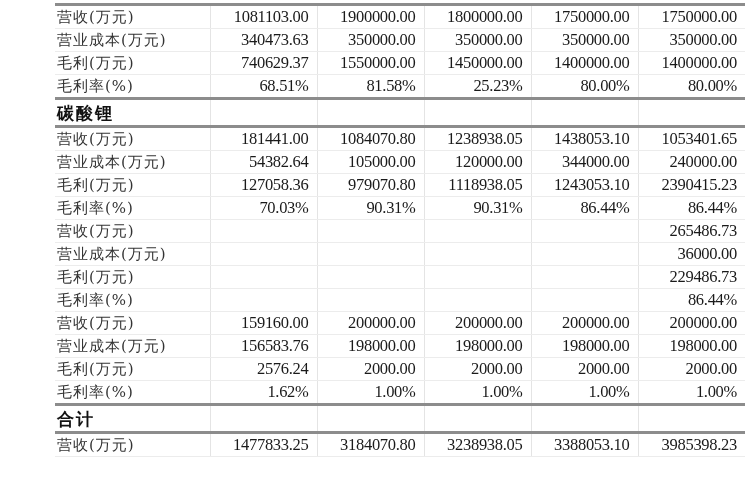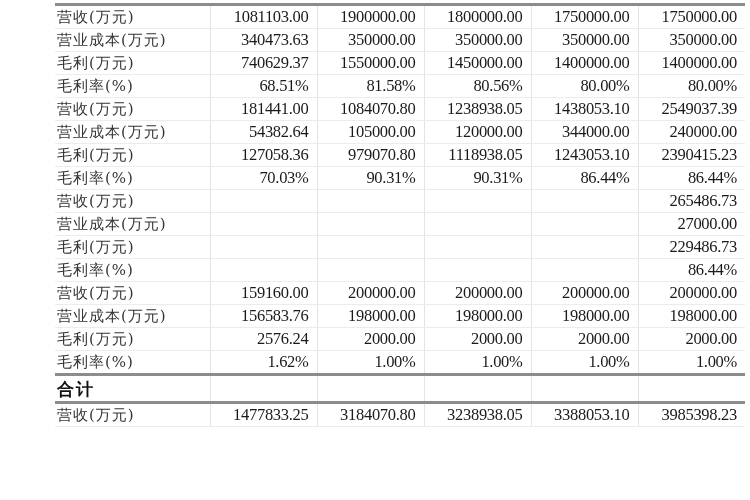--- a/index.html
+++ b/index.html
@@ -100,31 +100,39 @@
           <td class="num">740629.37</td>
           <td class="num">1550000.00</td>
           <td class="num">1450000.00</td>
           <td class="num">1400000.00</td>
           <td class="num">1400000.00</td>
         </tr>
         <tr>
           <td class="label">毛利率(%)</td>
           <td class="num">68.51%</td>
           <td class="num">81.58%</td>
-          <td class="num">80.56%</td>
+          <td class="num">25.23%</td>
           <td class="num">80.00%</td>
           <td class="num">80.00%</td>
+        </tr>
+        <tr class="section">
+          <td class="label">碳酸锂</td>
+          <td class="num"></td>
+          <td class="num"></td>
+          <td class="num"></td>
+          <td class="num"></td>
+          <td class="num"></td>
         </tr>
         <tr>
           <td class="label">营收(万元)</td>
           <td class="num">181441.00</td>
           <td class="num">1084070.80</td>
           <td class="num">1238938.05</td>
           <td class="num">1438053.10</td>
-          <td class="num">2549037.39</td>
+          <td class="num">1053401.65</td>
         </tr>
         <tr>
           <td class="label">营业成本(万元)</td>
           <td class="num">54382.64</td>
           <td class="num">105000.00</td>
           <td class="num">120000.00</td>
           <td class="num">344000.00</td>
           <td class="num">240000.00</td>
         </tr>
         <tr>
@@ -150,21 +158,21 @@
           <td class="num"></td>
           <td class="num"></td>
           <td class="num">265486.73</td>
         </tr>
         <tr>
           <td class="label">营业成本(万元)</td>
           <td class="num"></td>
           <td class="num"></td>
           <td class="num"></td>
           <td class="num"></td>
-          <td class="num">27000.00</td>
+          <td class="num">36000.00</td>
         </tr>
         <tr>
           <td class="label">毛利(万元)</td>
           <td class="num"></td>
           <td class="num"></td>
           <td class="num"></td>
           <td class="num"></td>
           <td class="num">229486.73</td>
         </tr>
         <tr>

